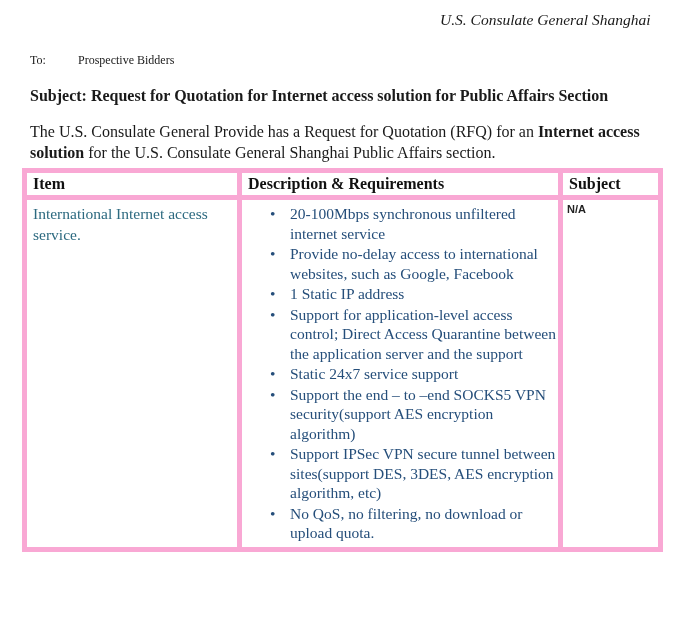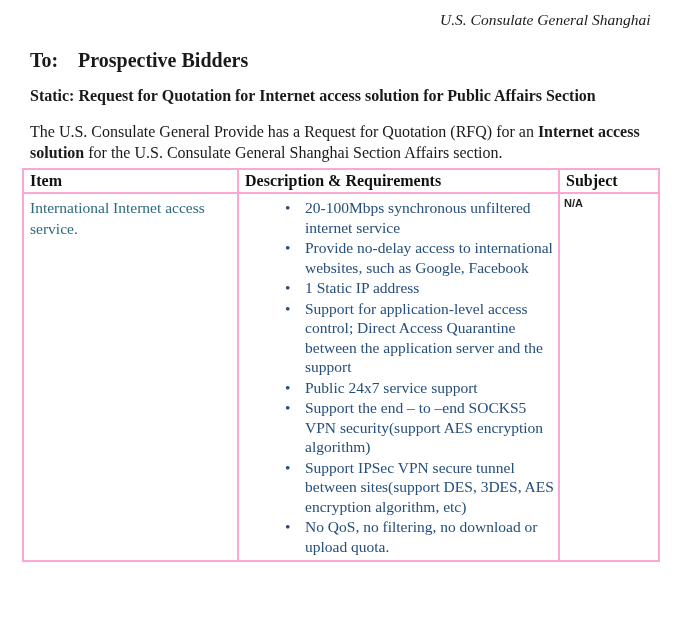--- a/index.html
+++ b/index.html
@@ -21,22 +21,22 @@
   .letterhead {
     margin-left: 418px;
     font-size: 15.5px;
     line-height: 19px;
     white-space: nowrap;
     font-style: italic;
   }
   
   .to-line {
     margin: 22px 0 0 8px;
-    font-weight: bold;
-    font-size: 20px;
+    font-weight: normal;
+    font-size: 12px;
     line-height: 19px;
   }
   .to-label { display: inline-block; width: 48px; }
   
   .subject-line {
     margin: 16px 0 0 8px;
     font-weight: bold;
     font-size: 16px;
     line-height: 19px;
   }
@@ -50,21 +50,21 @@
   .para.second { margin-top: 23px; }
   .para b { font-weight: bold; }
   
   table.rfq {
     margin-top: 5px;
     width: 636px;
     border-collapse: collapse;
     table-layout: fixed;
   }
   table.rfq, table.rfq th, table.rfq td {
-    border: 2px solid #f9a8d4;
+    border: 5px solid #f9a8d4;
   }
   table.rfq { border: 2px solid #333333; }
   table.rfq th {
     font-size: 16px;
     font-weight: bold;
     text-align: left;
     vertical-align: top;
     padding: 1px 6px 2px 6px;
     line-height: 19px;
     color: #111111;
@@ -80,21 +80,21 @@
     padding: 3px 8px 3px 6px;
   }
   td.desc-cell {
     color: #254e7a;
     padding: 3px 2px 3px 0;
     height: 334px;
   }
   ul.req-list {
     list-style: none;
     margin: 1px 0 0 0;
-    padding-left: 44px;
+    padding-left: 26px;
     font-size: 15.5px;
     line-height: 19.5px;
   }
   ul.req-list li {
     position: relative;
     padding-left: 22px;
     margin: 0 0 1px 0;
   }
   ul.req-list li::before {
     content: "\2022";
@@ -119,24 +119,24 @@
 <div class="doc">
 
   <div class="letterhead">
     <div>U.S. Consulate General Shanghai</div>
   </div>
 
   <div class="to-line">
     <span class="to-label">To:</span><span>Prospective Bidders</span>
   </div>
 
-  <div class="subject-line">Static: Request for Quotation for Internet access solution for Public Affairs Section</div>
+  <div class="subject-line">Subject: Request for Quotation for Internet access solution for Public Affairs Section</div>
 
   <div class="para">
-    <span>The U.S. Consulate General Provide has a Request for Quotation (RFQ) for an </span><b>Internet access solution</b><span> for the U.S. Consulate General Shanghai Section Affairs section.</span>
+    <span>The U.S. Consulate General Provide has a Request for Quotation (RFQ) for an </span><b>Internet access solution</b><span> for the U.S. Consulate General Shanghai Public Affairs section.</span>
   </div>
 
 
   <table class="rfq">
     <colgroup>
       <col class="col-item">
       <col class="col-desc">
       <col class="col-ship">
     </colgroup>
     <thead>
@@ -148,21 +148,21 @@
     </thead>
     <tbody>
       <tr>
         <td class="item-cell">International Internet access service.</td>
         <td class="desc-cell">
           <ul class="req-list">
               <li>20-100Mbps synchronous unfiltered internet service</li>
               <li>Provide no-delay access to international websites, such as Google, Facebook</li>
               <li>1 Static IP address</li>
               <li>Support for application-level access control; Direct Access Quarantine between the application server and the support</li>
-              <li>Public 24x7 service support</li>
+              <li>Static 24x7 service support</li>
               <li>Support the end – to –end SOCKS5 VPN security(support AES encryption algorithm)</li>
               <li>Support IPSec VPN secure tunnel between sites(support DES, 3DES, AES encryption algorithm, etc)</li>
               <li>No QoS, no filtering, no download or upload quota.</li>
             </ul>
         </td>
         <td class="ship-cell">N/A</td>
       </tr>
     </tbody>
   </table>
 

